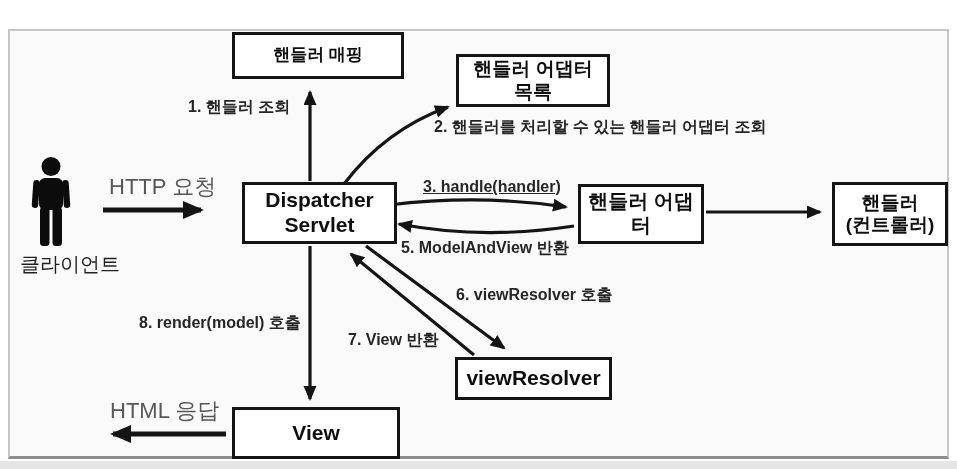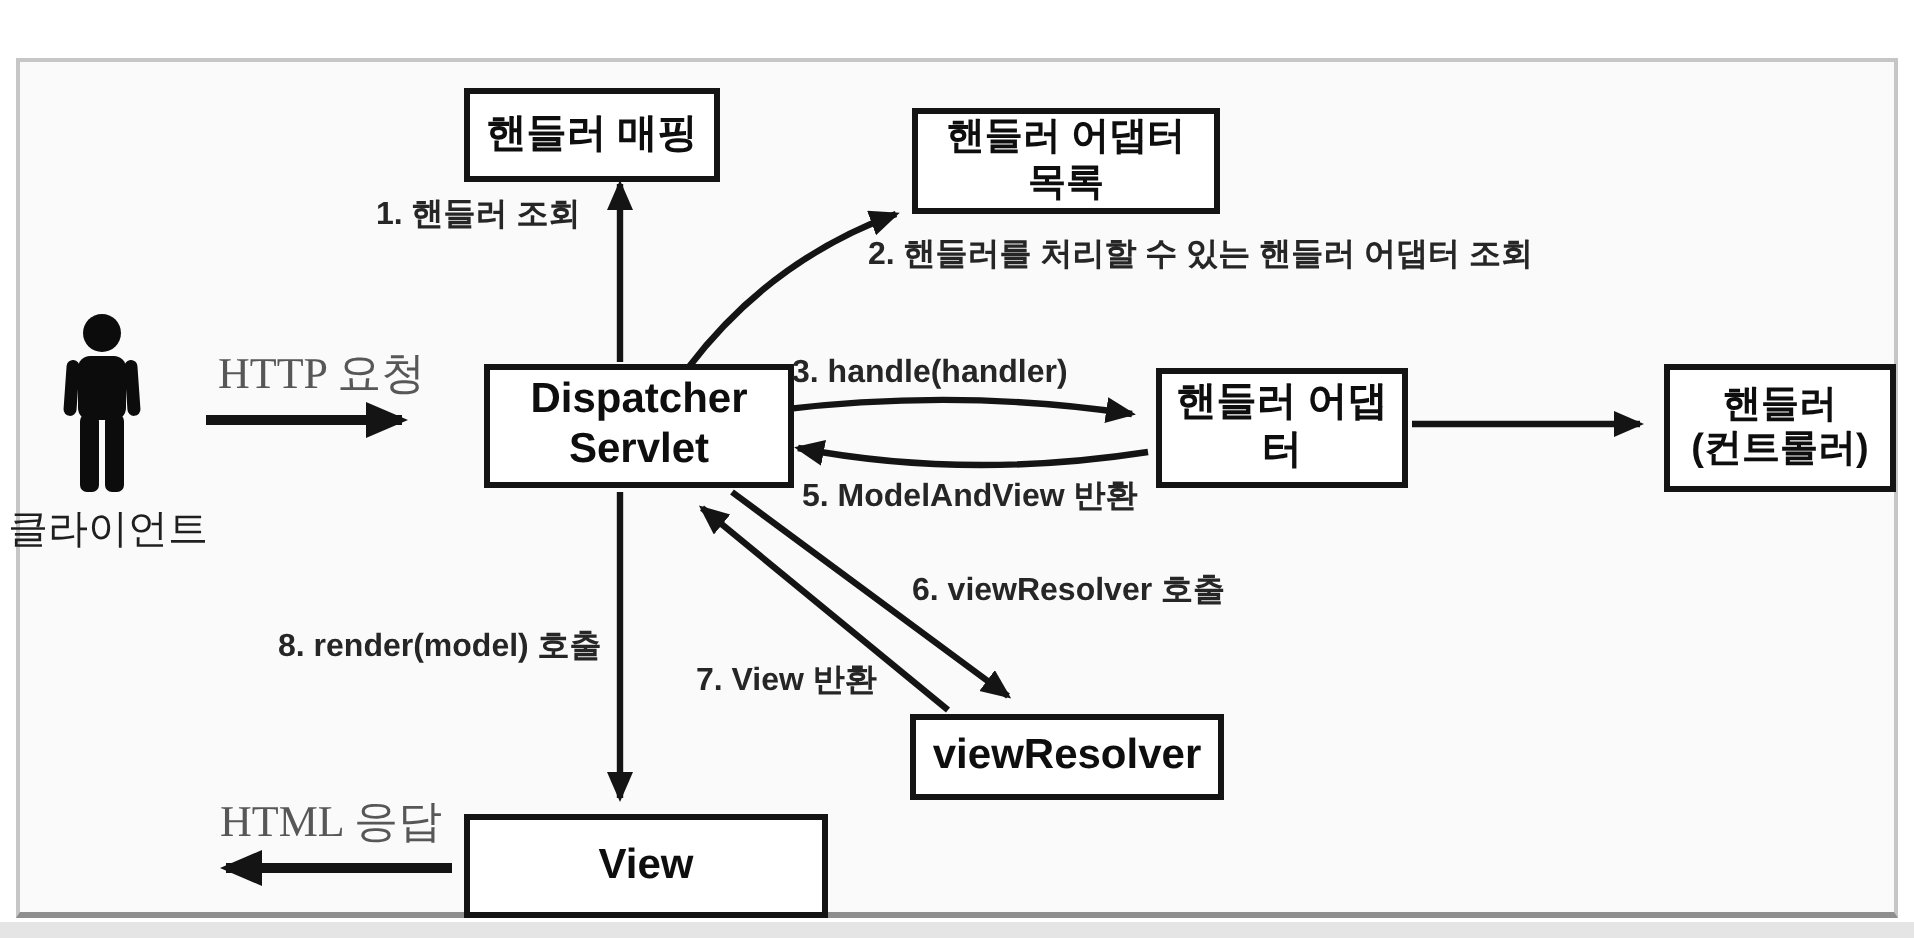--- a/index.html
+++ b/index.html
@@ -45,57 +45,56 @@
     display: flex;
     align-items: center;
     justify-content: center;
     text-align: center;
     font-weight: bold;
     color: #0e0e0e;
     white-space: pre-line;
     line-height: 1.18;
     box-sizing: border-box;
   }
-  .n-handler-mapping   { left: 232px; top: 44px;  width: 128px; height: 47px; font-size: 20px; }
+  .n-handler-mapping   { left: 232px; top: 32px;  width: 172px; height: 47px; font-size: 17px; }
   .n-adapter-list      { left: 456px; top: 54px;  width: 154px; height: 53px; font-size: 19px; }
   .n-dispatcher        { left: 242px; top: 182px; width: 155px; height: 62px; font-size: 21px; }
   .n-handler-adapter   { left: 578px; top: 184px; width: 126px; height: 60px; font-size: 20px; }
   .n-handler-controller{ left: 832px; top: 182px; width: 116px; height: 64px; font-size: 19px; }
   .n-view-resolver     { left: 455px; top: 357px; width: 157px; height: 43px; font-size: 21px; text-align: right; }
-  .n-view              { left: 232px; top: 407px; width: 182px; height: 52px; font-size: 21px; }
+  .n-view              { left: 232px; top: 407px; width: 168px; height: 52px; font-size: 21px; }
   .step-label {
     position: absolute;
     font-size: 16px;
     font-weight: bold;
     color: #262626;
     white-space: nowrap;
   }
   .l-step1 { left: 188px; top: 97px;  }
   .l-step2 { left: 434px; top: 117px; }
-  .l-step3 { left: 396px; top: 178px; }
+  .l-step3 { left: 423px; top: 178px; text-decoration: underline; }
   .l-step4 { left: 713px; top: 187px; }
   .l-step5 { left: 401px; top: 238px; }
   .l-step6 { left: 456px; top: 285px; }
   .l-step7 { left: 348px; top: 330px; }
   .l-step8 { left: 139px; top: 313px; }
   .io-label {
     position: absolute;
     font-size: 22px;
     font-weight: 500;
     color: #575757;
     white-space: nowrap;
-    font-family: Liberation Serif, serif;
   }
   .l-http { left: 109px; top: 172px; }
   .l-html { left: 110px; top: 396px; }
   .client-label {
     position: absolute;
     left: 4px; top: 251px;
     width: 116px;
-    text-align: left;
+    text-align: right;
     font-size: 20px;
     font-weight: 500;
     color: #1f1f1f;
     white-space: nowrap;
   }
   .person {
     position: absolute;
     left: 30px; top: 157px;
     width: 42px; height: 96px;
   }

